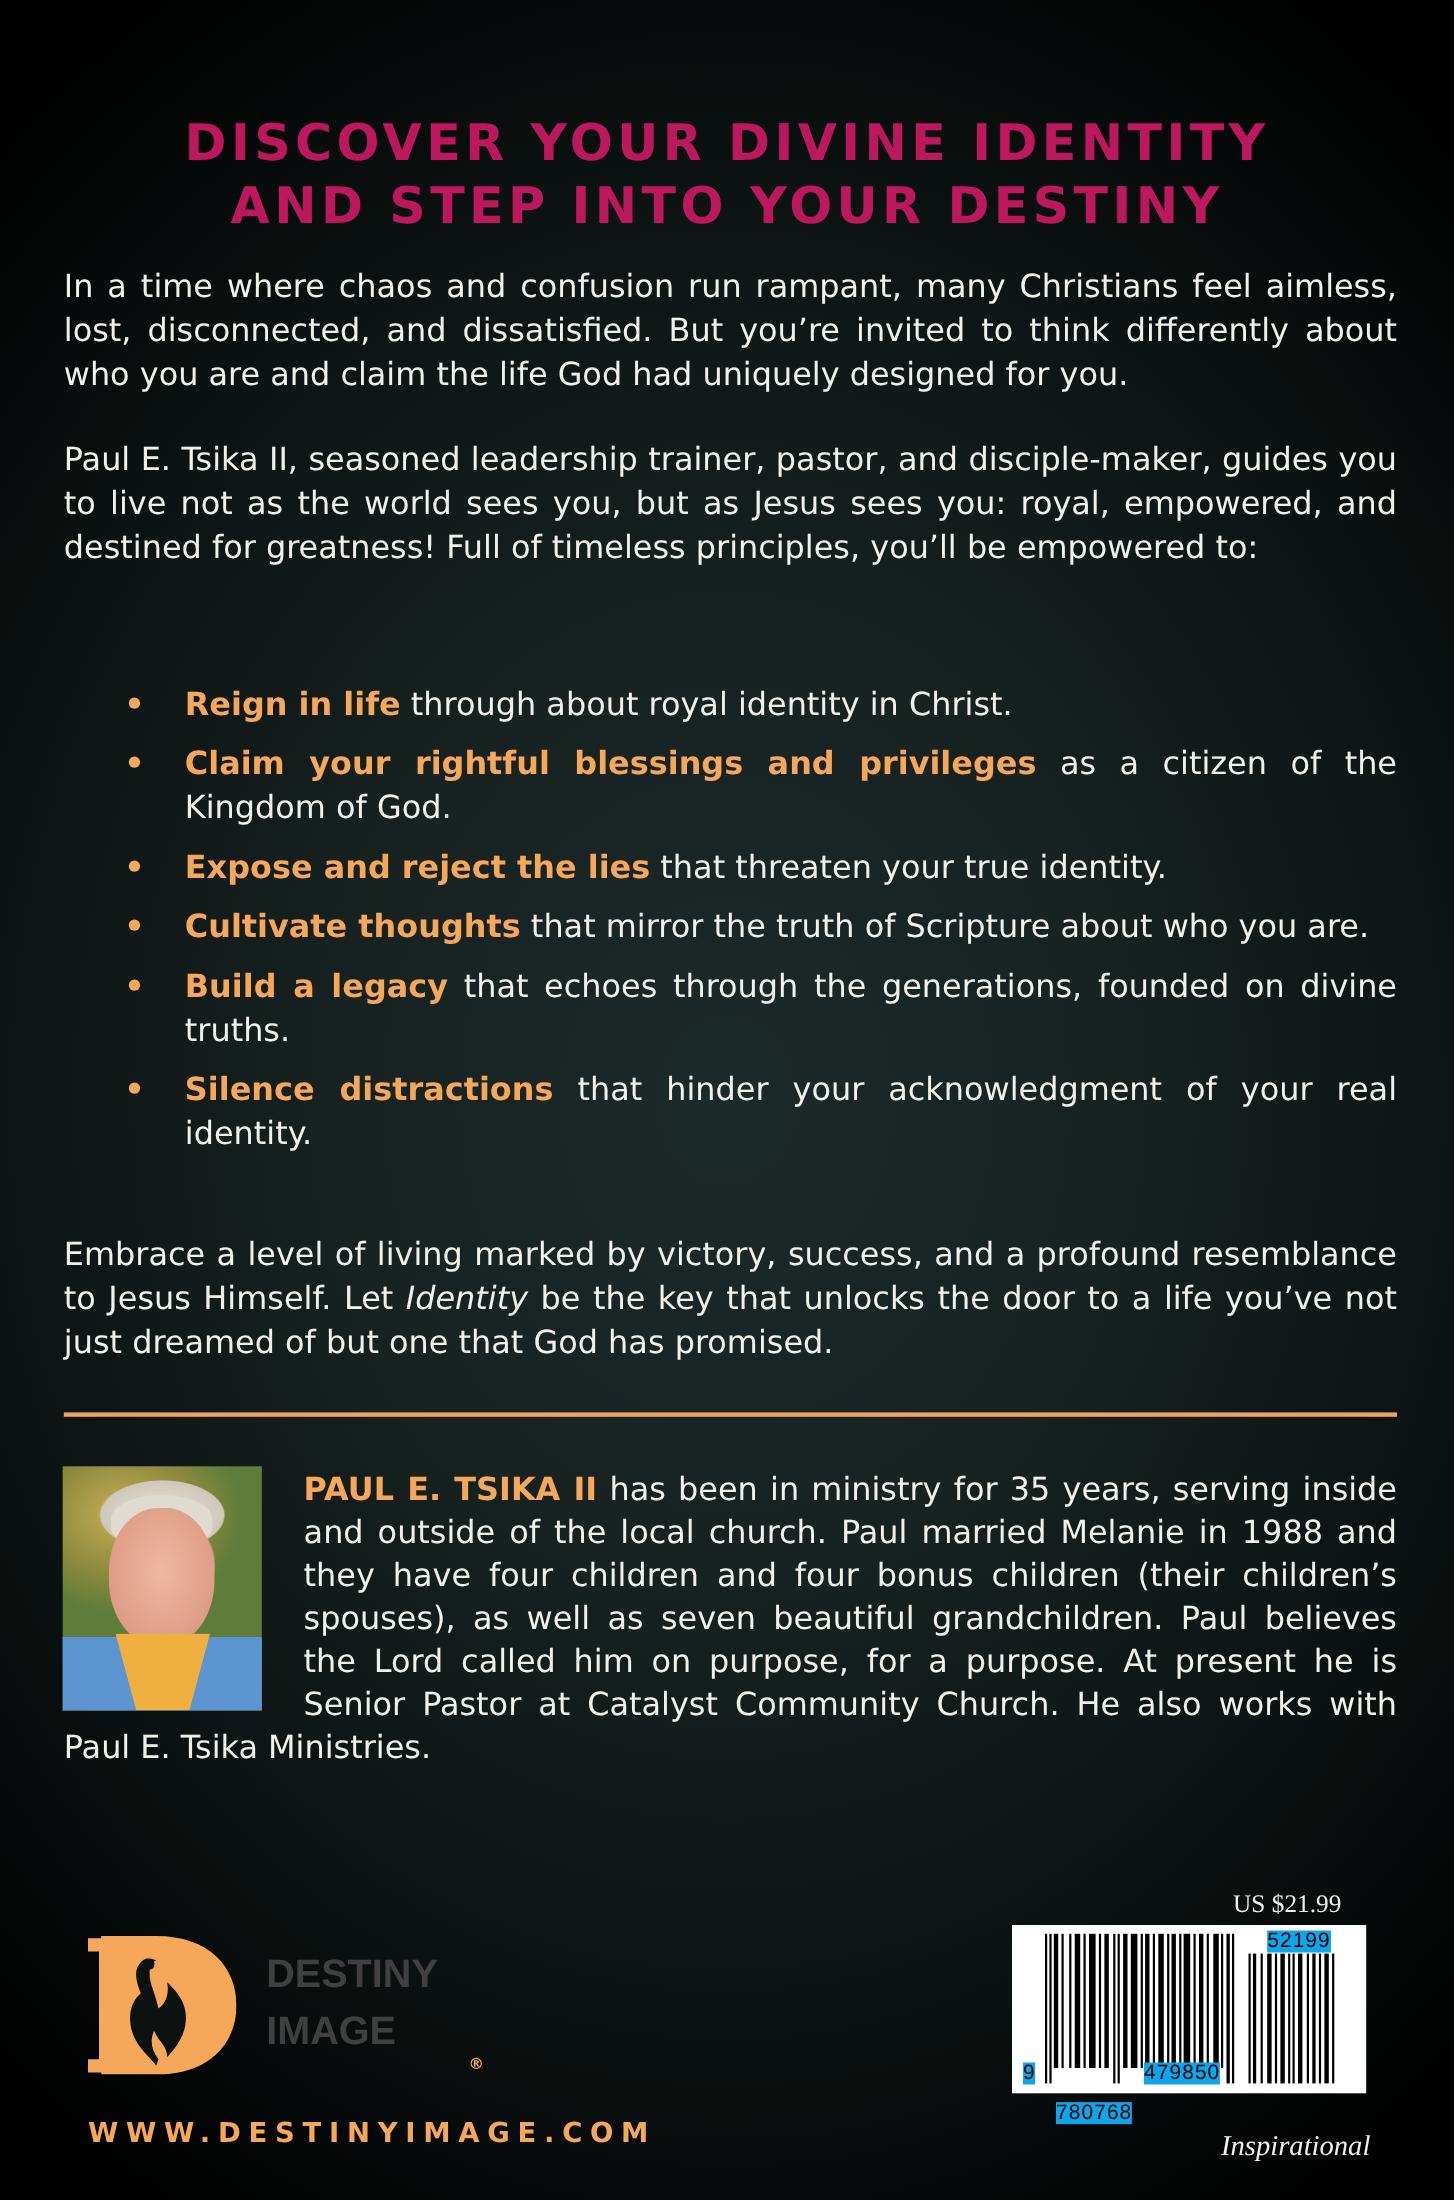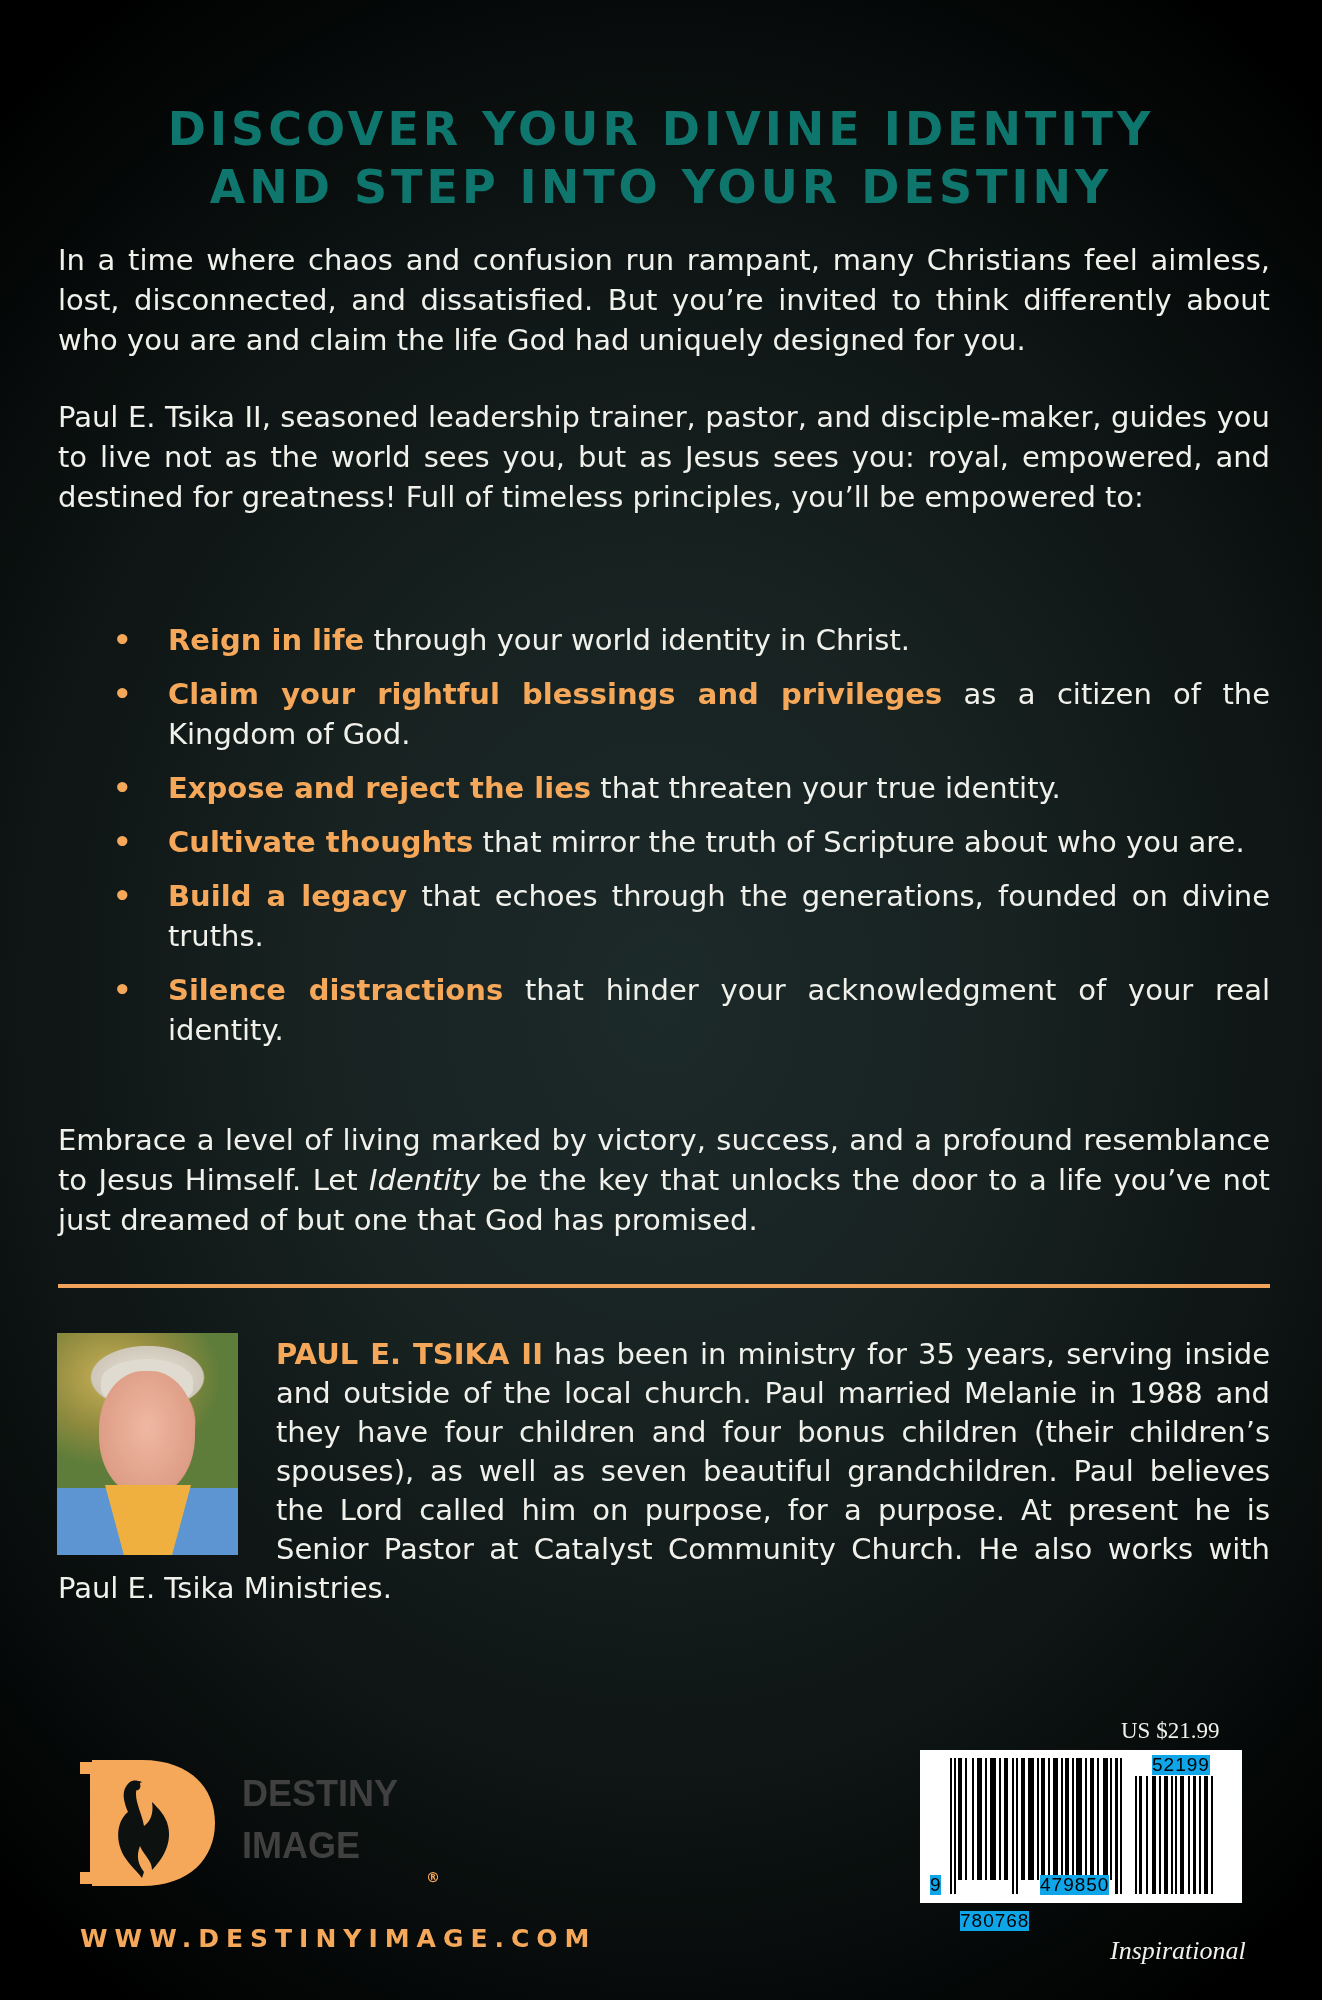--- a/index.html
+++ b/index.html
@@ -19,21 +19,21 @@
       position: absolute;
       left: 0; top: 0;
       width: 1322px; height: 2000px;
     }
     .headline {
       position: absolute;
       left: 0;
       top: 100px;
       width: 1322px;
       text-align: center;
-      color: #0f766e;
+      color: #be185d;
       font-family: "DejaVu Sans", sans-serif;
       font-weight: bold;
       font-size: 46px;
       line-height: 58px;
       letter-spacing: 4px;
     }
     .headline div { white-space: nowrap; }
     .body-text {
       position: absolute;
       left: 58px;
@@ -240,21 +240,21 @@
     <div>DISCOVER YOUR DIVINE IDENTITY</div>
     <div>AND STEP INTO YOUR DESTINY</div>
   </div>
 
   <p class="body-text p1" style="margin:0">In a time where chaos and confusion run rampant, many Christians feel aimless, lost, disconnected, and dissatisfied. But you’re invited to think differently about who you are and claim the life God had uniquely designed for you.</p>
   <p class="body-text p2" style="margin:0">Paul E. Tsika II, seasoned leadership trainer, pastor, and disciple-maker, guides you to live not as the world sees you, but as Jesus sees you: royal, empowered, and destined for greatness! Full of timeless principles, you’ll be empowered to:</p>
 
   <ul class="bullets">
     <li>
       <span class="dot">•</span>
-      <span class="lead">Reign in life</span><span> through your world identity in Christ.</span>
+      <span class="lead">Reign in life</span><span> through about royal identity in Christ.</span>
     </li>
     <li>
       <span class="dot">•</span>
       <span class="lead">Claim your rightful blessings and privileges</span><span> as a citizen of the Kingdom of God.</span>
     </li>
     <li>
       <span class="dot">•</span>
       <span class="lead">Expose and reject the lies</span><span> that threaten your true identity.</span>
     </li>
     <li>

